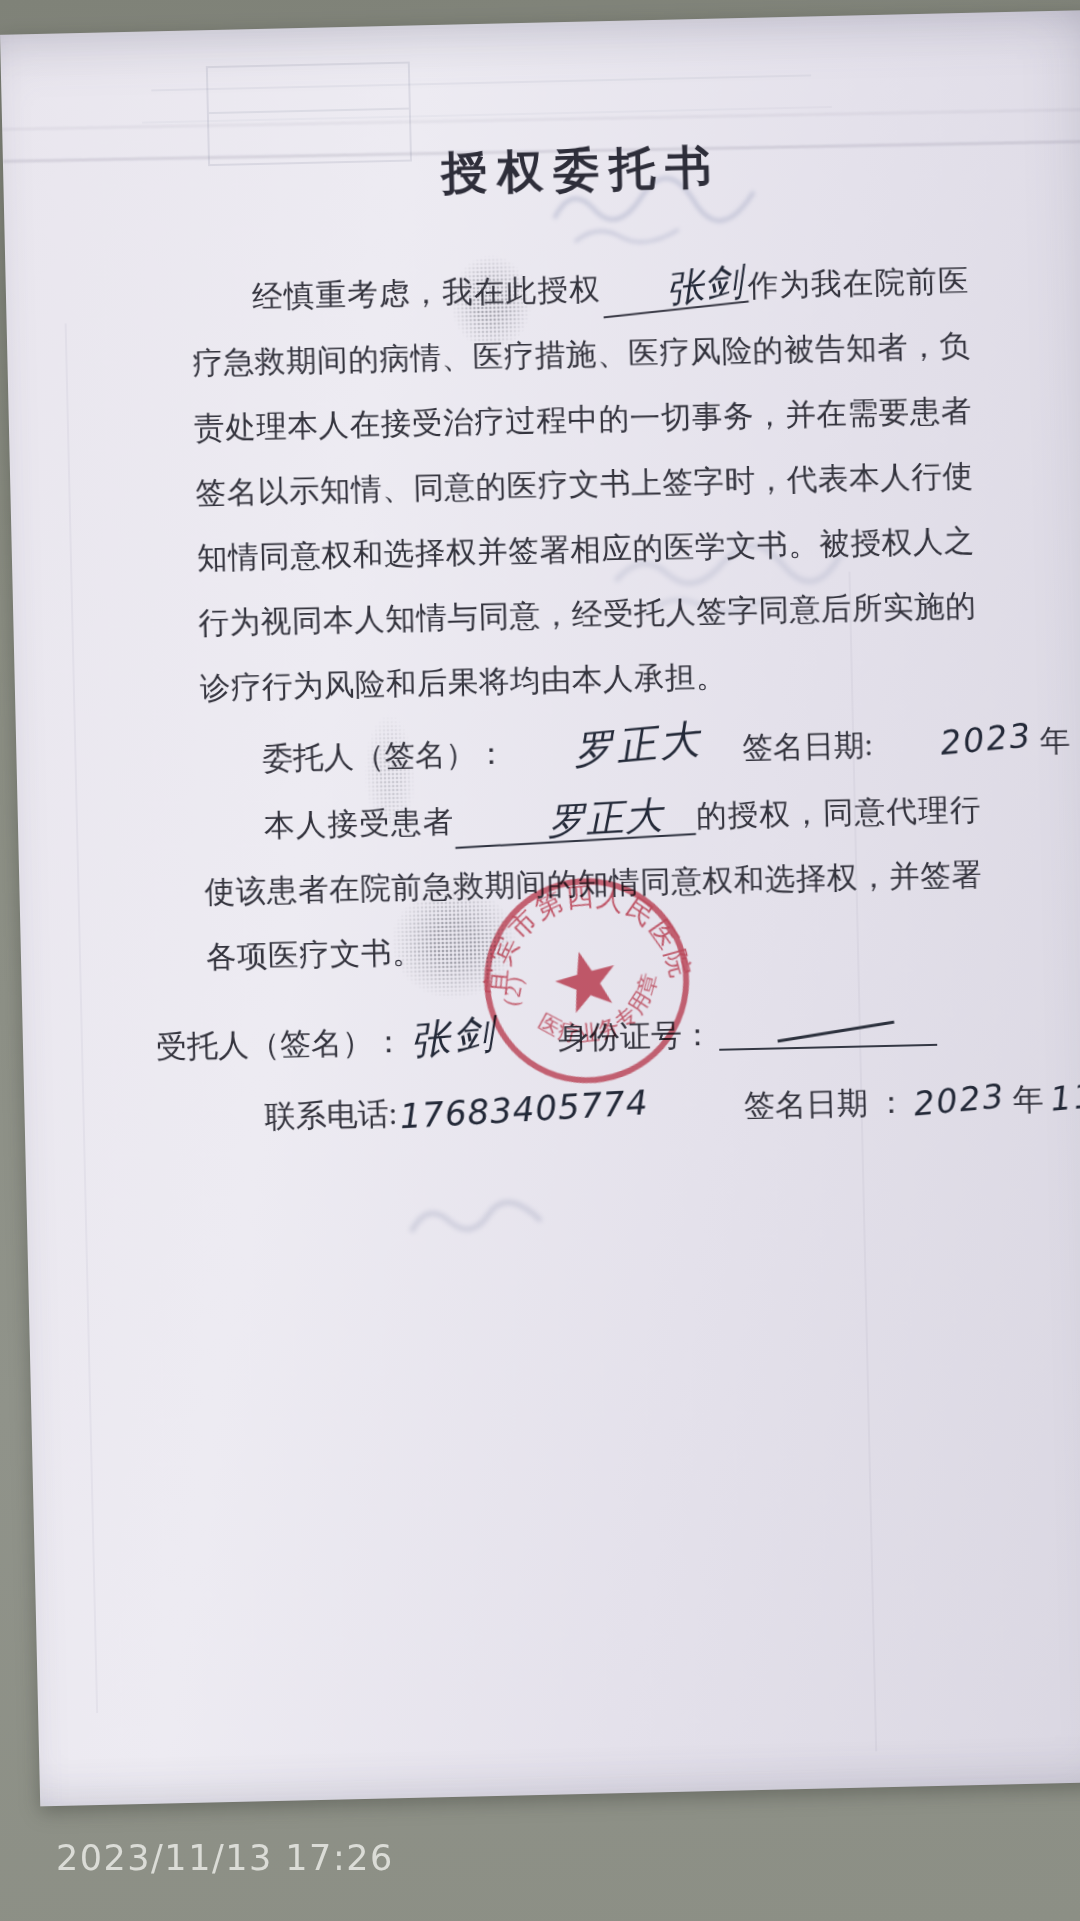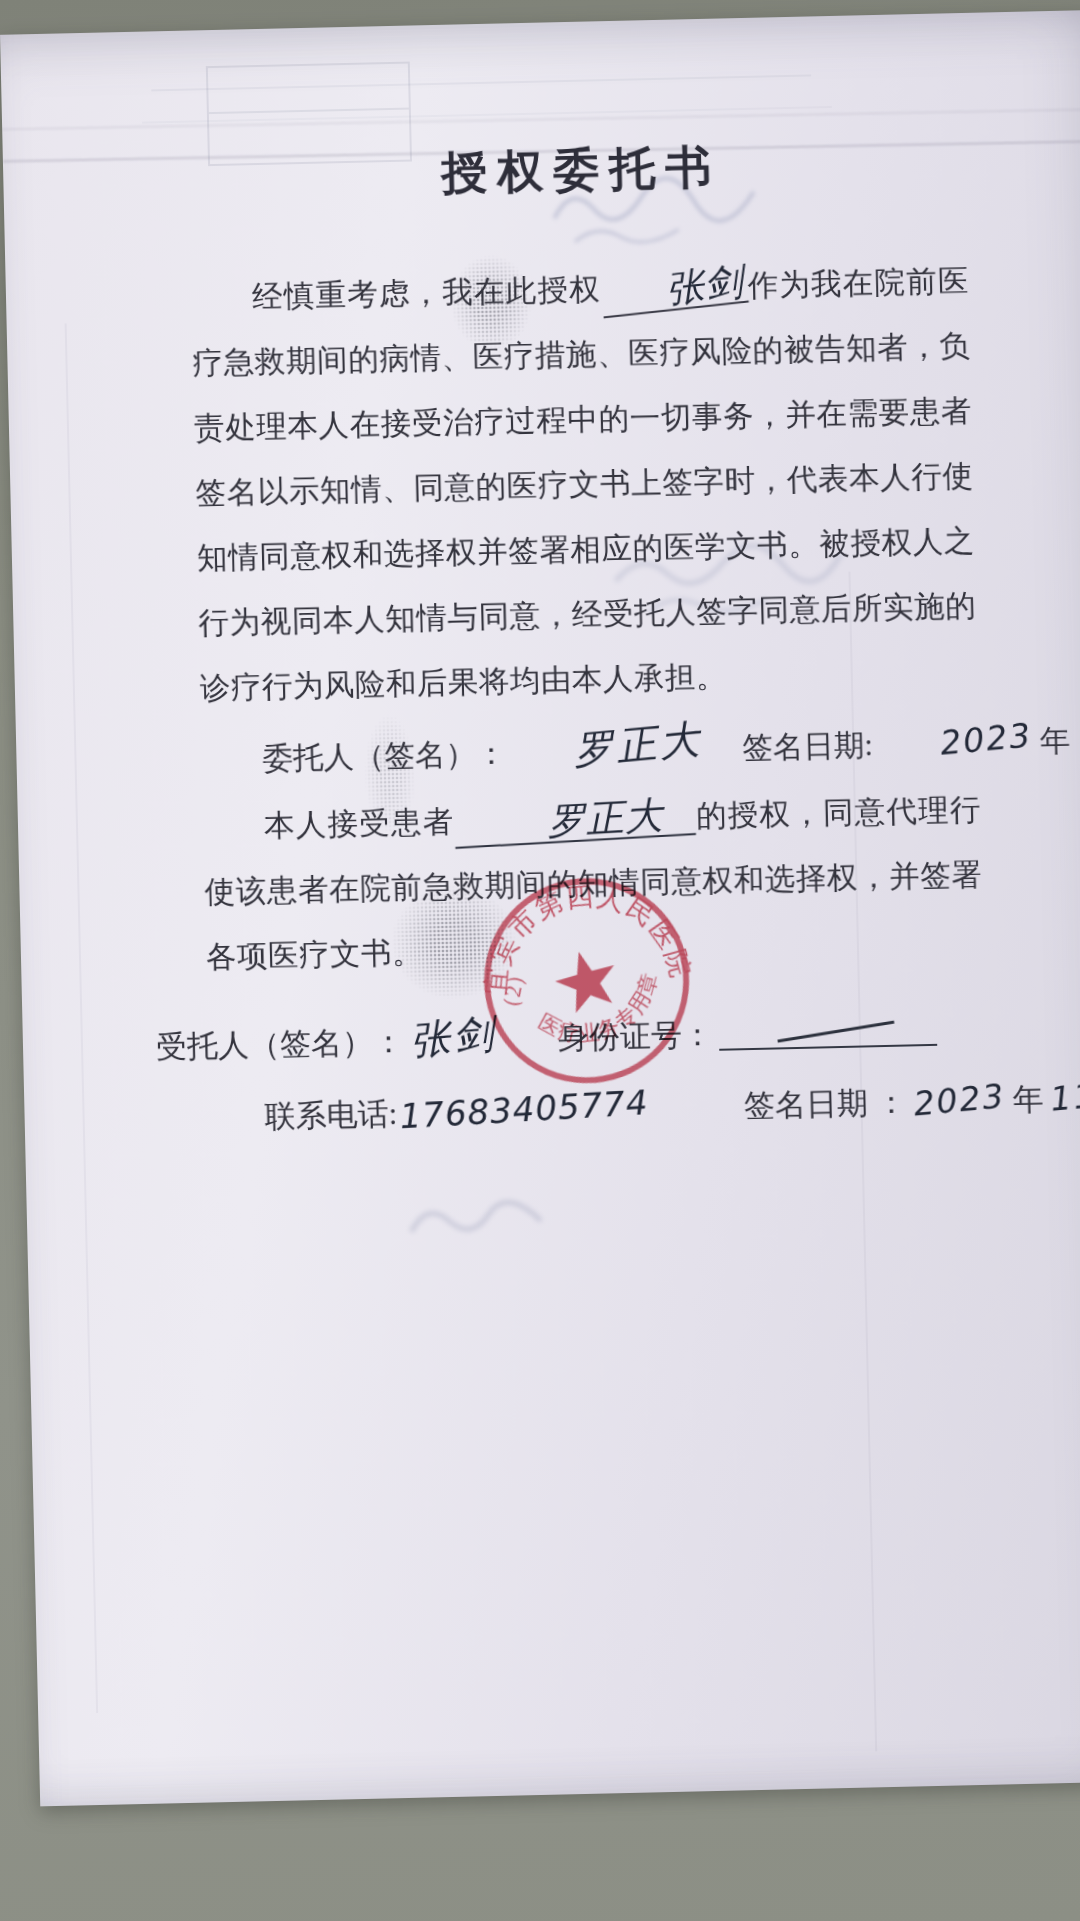--- a/index.html
+++ b/index.html
@@ -171,14 +171,15 @@
         </text>
         <text font-size="20" fill="#c8374a" letter-spacing="1" font-family="Liberation Serif, serif" opacity=".9">
           <textPath href="#arcBottom" startOffset="8%">医疗业务专用章</textPath>
         </text>
         <text x="26" y="118" font-size="21" fill="#c8374a" font-family="Liberation Serif, serif" opacity=".9" transform="rotate(-64 26 118)">（2）</text>
       </svg>
     </div>
 
   </div>
 
+  <div class="timestamp">2023/11/13 17:26</div>
 
 </div>
 
 </body></html>

